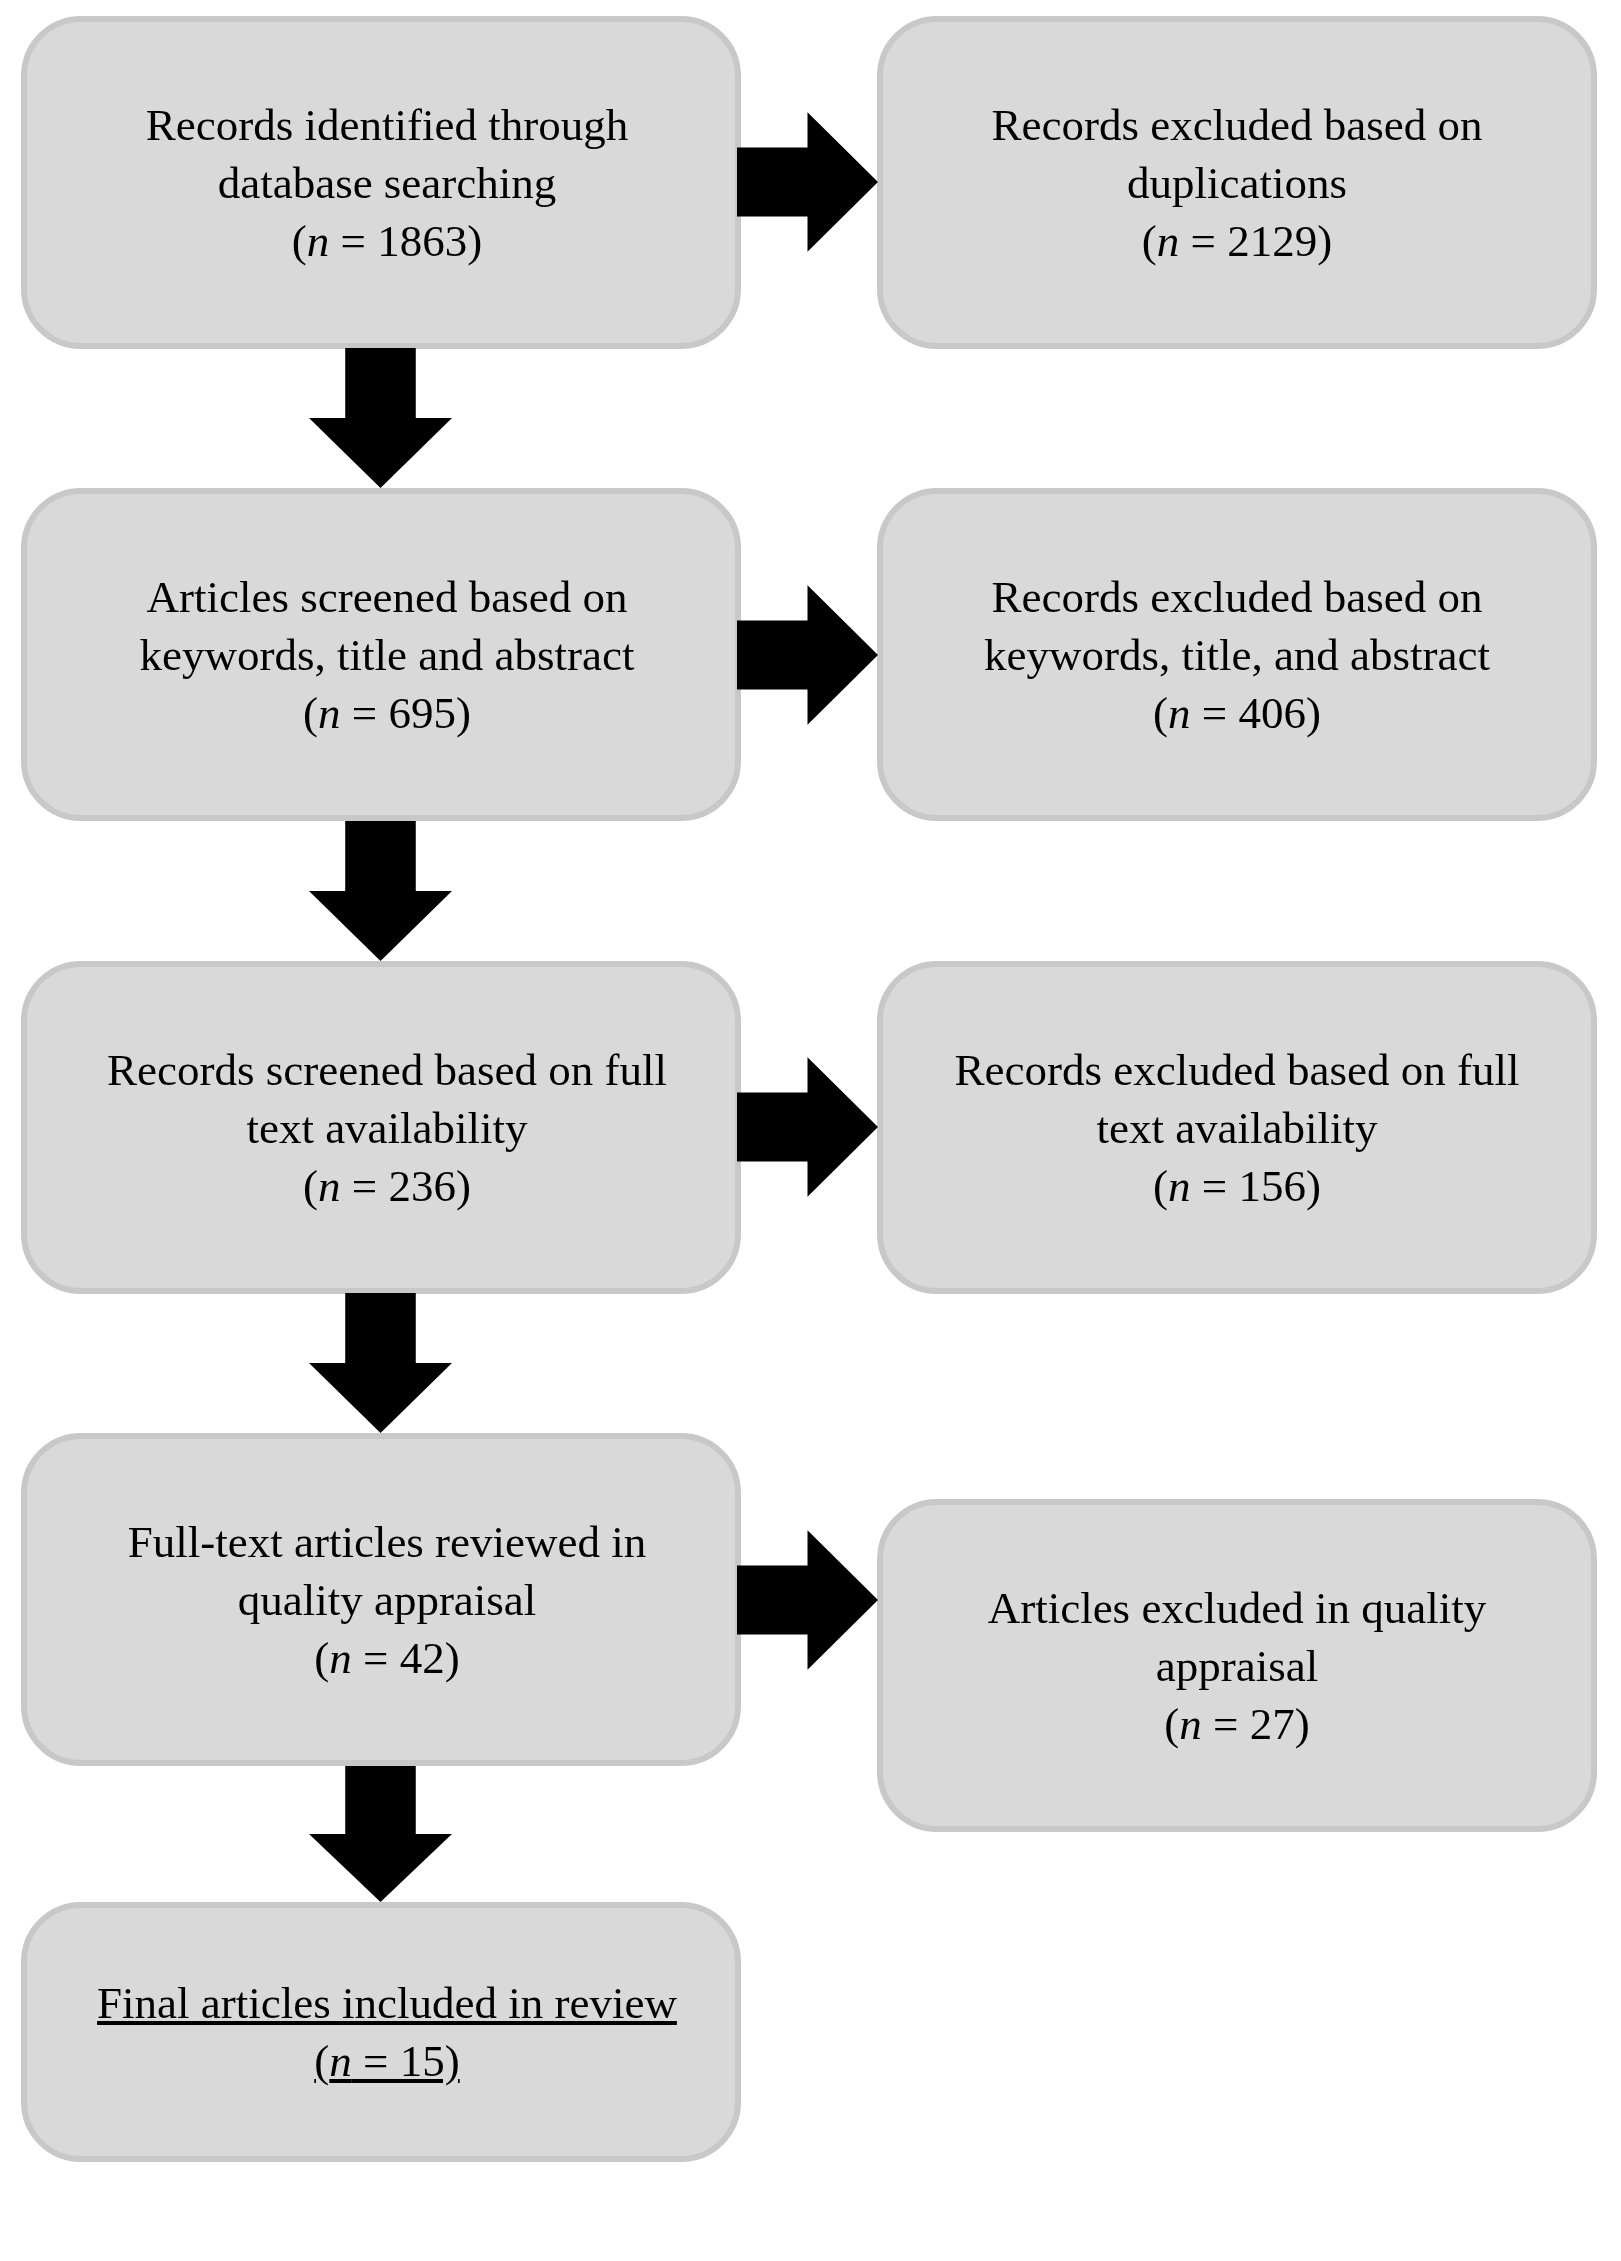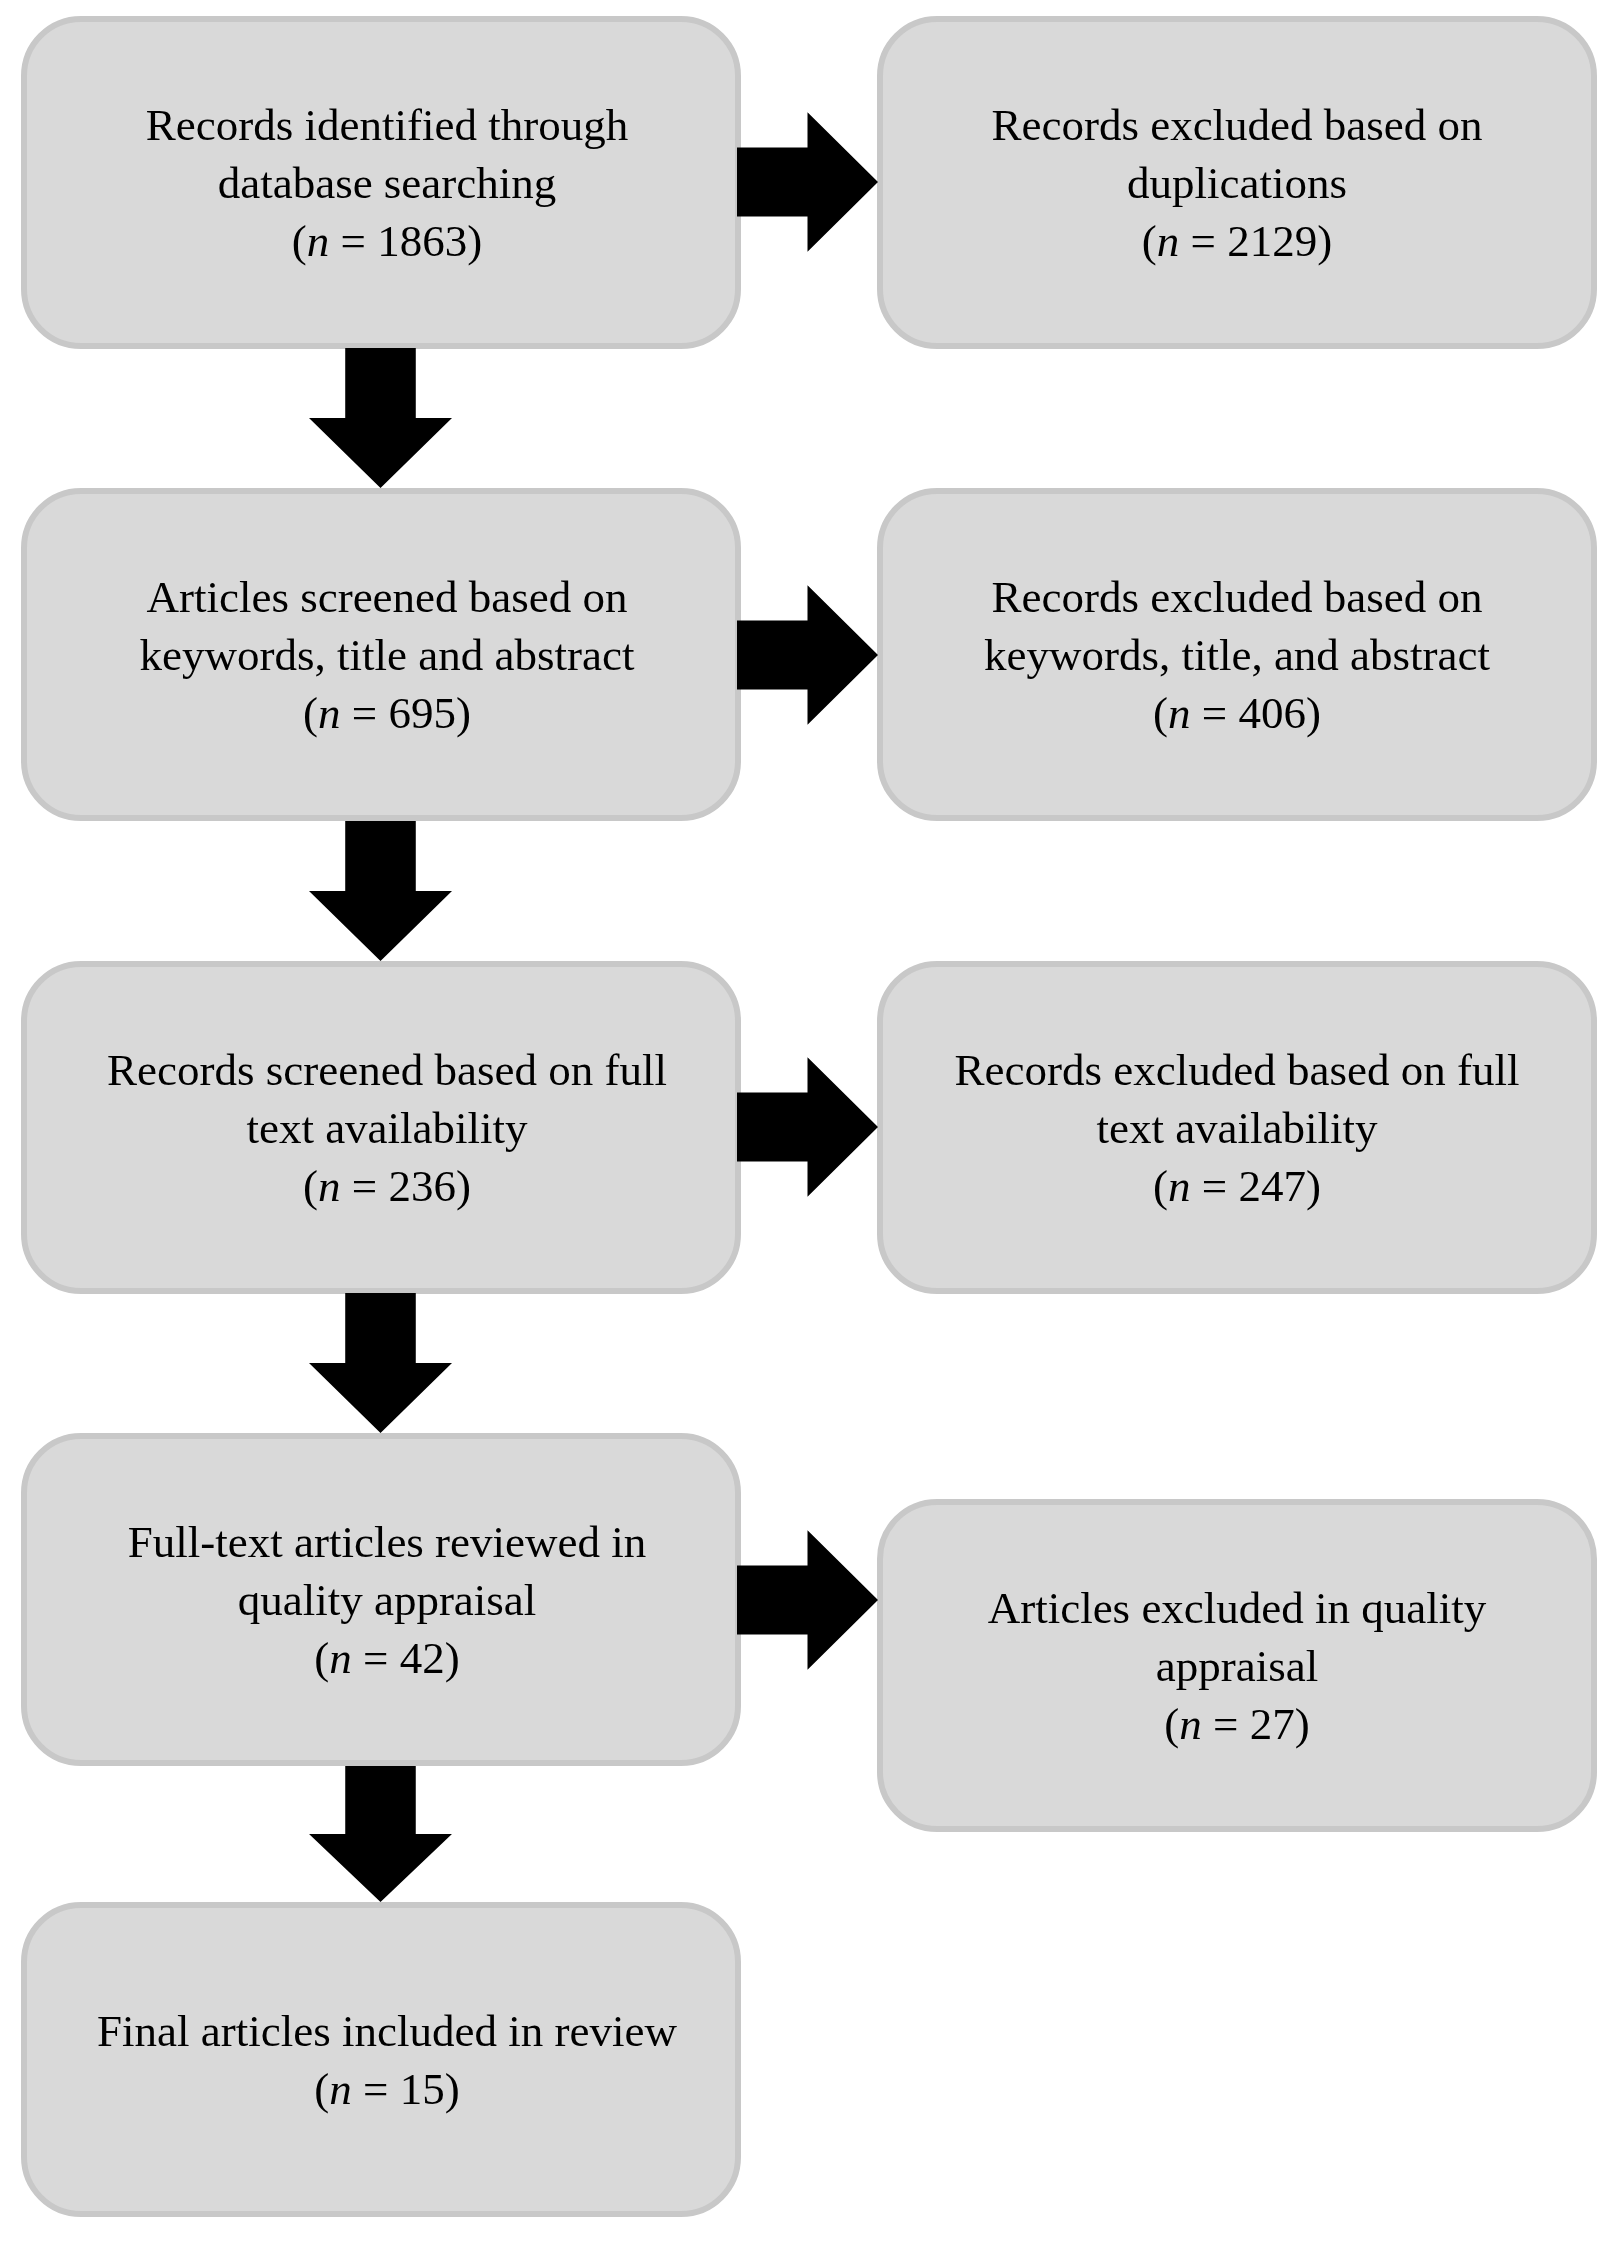--- a/index.html
+++ b/index.html
@@ -21,21 +21,21 @@
     background: #d9d9d9;
     border: 6.3px solid #c8c8c8;
     border-radius: 60px;
     box-sizing: border-box;
     display: flex;
     align-items: center;
     justify-content: center;
   }
   .box.col-left  { left: 21px; padding-left: 12px; }
   .box.col-right { left: 877px; }
-  .box.tall { height: 315px; }
+  .box.tall { height: 260px; text-decoration: underline; }
   .box-text {
     width: 100%;
     text-align: center;
     font-family: "Liberation Serif", "DejaVu Serif", serif;
     font-size: 45px;
     line-height: 58px;
     color: #000000;
   }
   .box-label {
     white-space: pre-line;
@@ -109,21 +109,21 @@
       <div class="box-label">Records excluded based on
 keywords, title, and abstract</div>
       <div class="box-count"><span>(</span><span class="n-italic">n</span><span> = 406)</span></div>
     </div>
   </div>
 
   <div class="box col-right" style="top:961px">
     <div class="box-text">
       <div class="box-label">Records excluded based on full
 text availability</div>
-      <div class="box-count"><span>(</span><span class="n-italic">n</span><span> = 247)</span></div>
+      <div class="box-count"><span>(</span><span class="n-italic">n</span><span> = 156)</span></div>
     </div>
   </div>
 
   <div class="box col-right" style="top:1499px">
     <div class="box-text">
       <div class="box-label">Articles excluded in quality
 appraisal</div>
       <div class="box-count"><span>(</span><span class="n-italic">n</span><span> = 27)</span></div>
     </div>
   </div>

